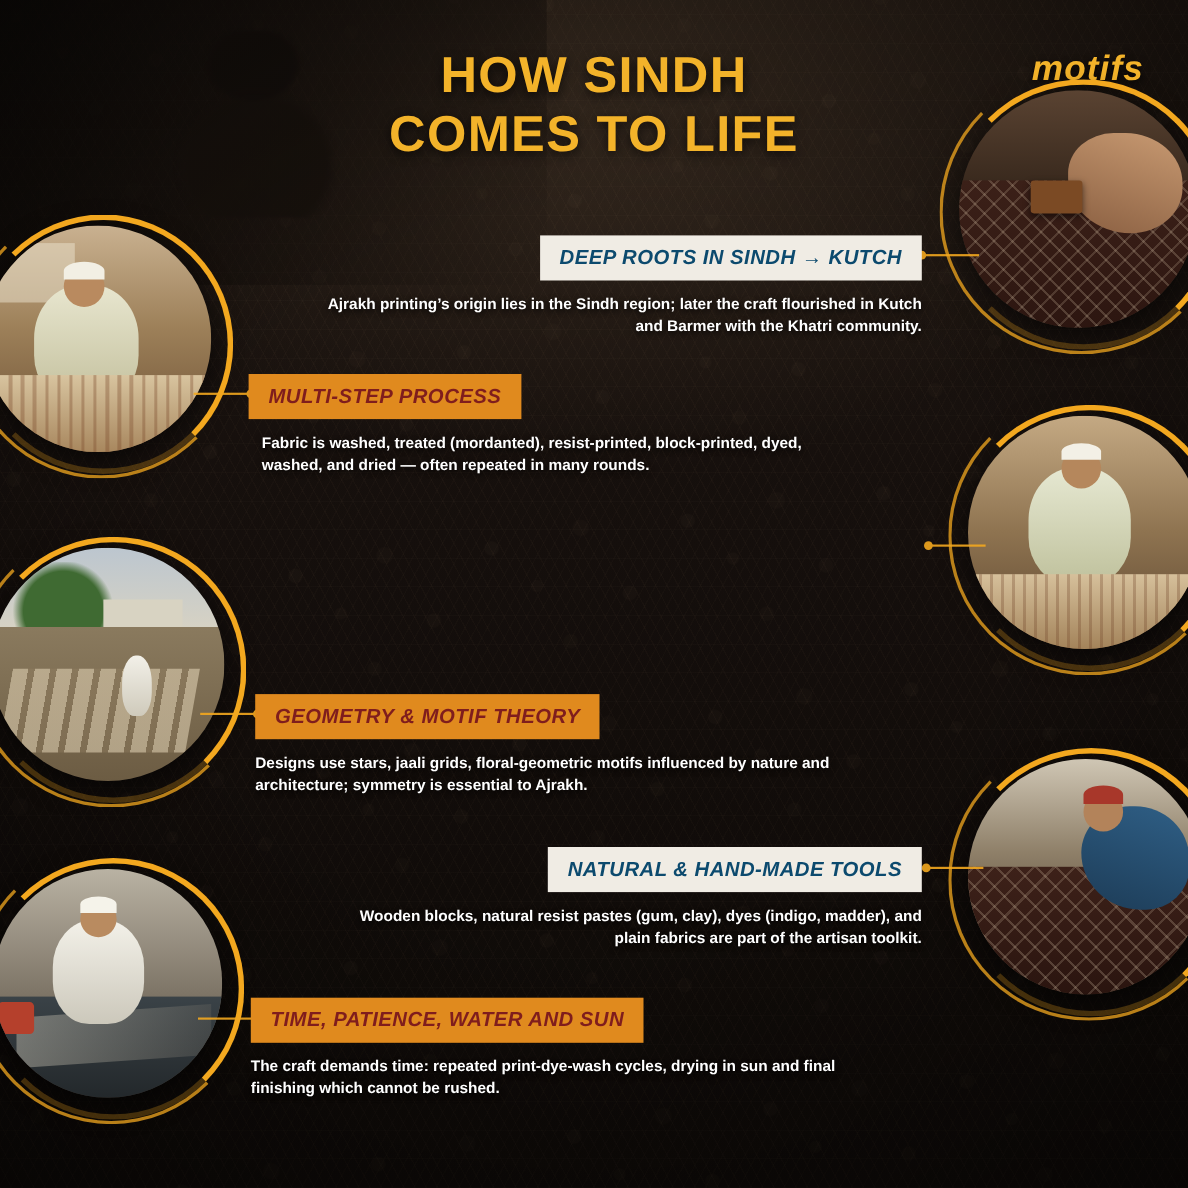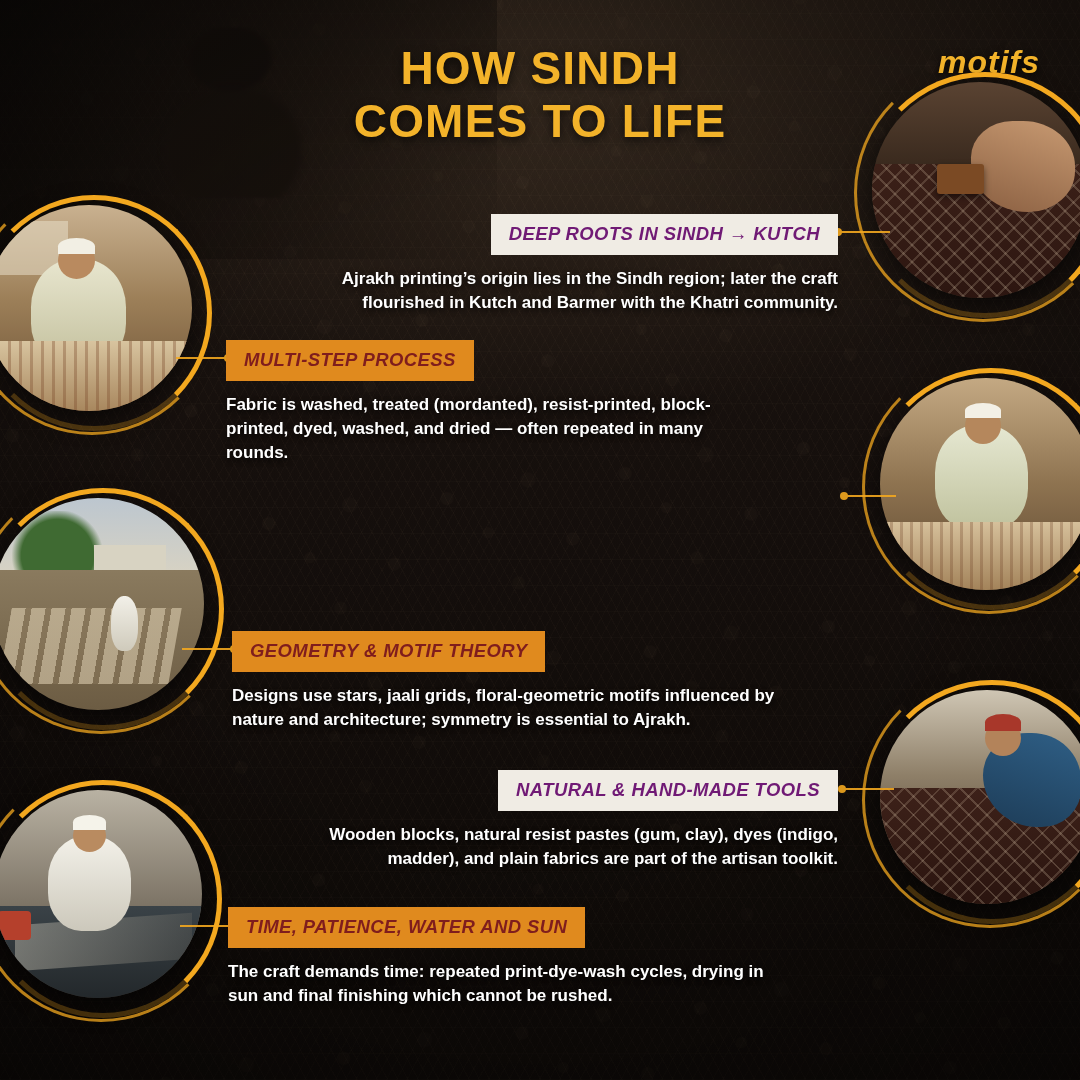--- a/index.html
+++ b/index.html
@@ -154,26 +154,26 @@
   .block { position: absolute; }
   .chip {
     display: inline-block;
     padding: 9px 18px 10px 18px;
     font-size: 18.5px;
     font-weight: 800;
     font-style: italic;
     letter-spacing: 0.4px;
     white-space: nowrap;
   }
-  .chip.light { background: #f0ece4; color: #701a75; margin-left: 36px; }
+  .chip.light { background: #f0ece4; color: #0c4a6e; margin-left: 36px; }
   .chip.amber { background: #e08a1e; color: #7f1d1d; }
   .body {
     margin-top: 12px;
     color: #ffffff;
-    font-size: 17px;
+    font-size: 14px;
     font-weight: 700;
     line-height: 1.42;
     text-shadow: 0 2px 6px rgba(0,0,0,0.85);
     max-width: 620px;
   }
   .right-align { text-align: right; }
   .right-align .body { margin-left: auto; }
 </style>
 </head>
 <body>
@@ -303,21 +303,21 @@
     <div class="nub" style="right:-4px;"></div>
   </div>
 
   <div class="block right-align" style="left:230px; top:214px; width:608px;">
     <div class="chip light">DEEP ROOTS IN SINDH → KUTCH</div>
     <div class="body" style="max-width:560px;">Ajrakh printing’s origin lies in the Sindh region; later the craft flourished in Kutch and Barmer with the Khatri community.</div>
   </div>
 
   <div class="block" style="left:226px; top:340px; width:600px;">
     <div class="chip amber">MULTI-STEP PROCESS</div>
-    <div class="body" style="max-width:520px;">Fabric is washed, treated (mordanted), resist-printed, block-printed, dyed, washed, and dried — often repeated in many rounds.</div>
+    <div class="body" style="max-width:520px;margin-left:12px;">Fabric is washed, treated (mordanted), resist-printed, block-printed, dyed, washed, and dried — often repeated in many rounds.</div>
   </div>
 
 
   <div class="block" style="left:232px; top:631px; width:600px;">
     <div class="chip amber">GEOMETRY &amp; MOTIF THEORY</div>
     <div class="body" style="max-width:580px;">Designs use stars, jaali grids, floral-geometric motifs influenced by nature and architecture; symmetry is essential to Ajrakh.</div>
   </div>
 
   <div class="block right-align" style="left:230px; top:770px; width:608px;">
     <div class="chip light">NATURAL &amp; HAND-MADE TOOLS</div>

